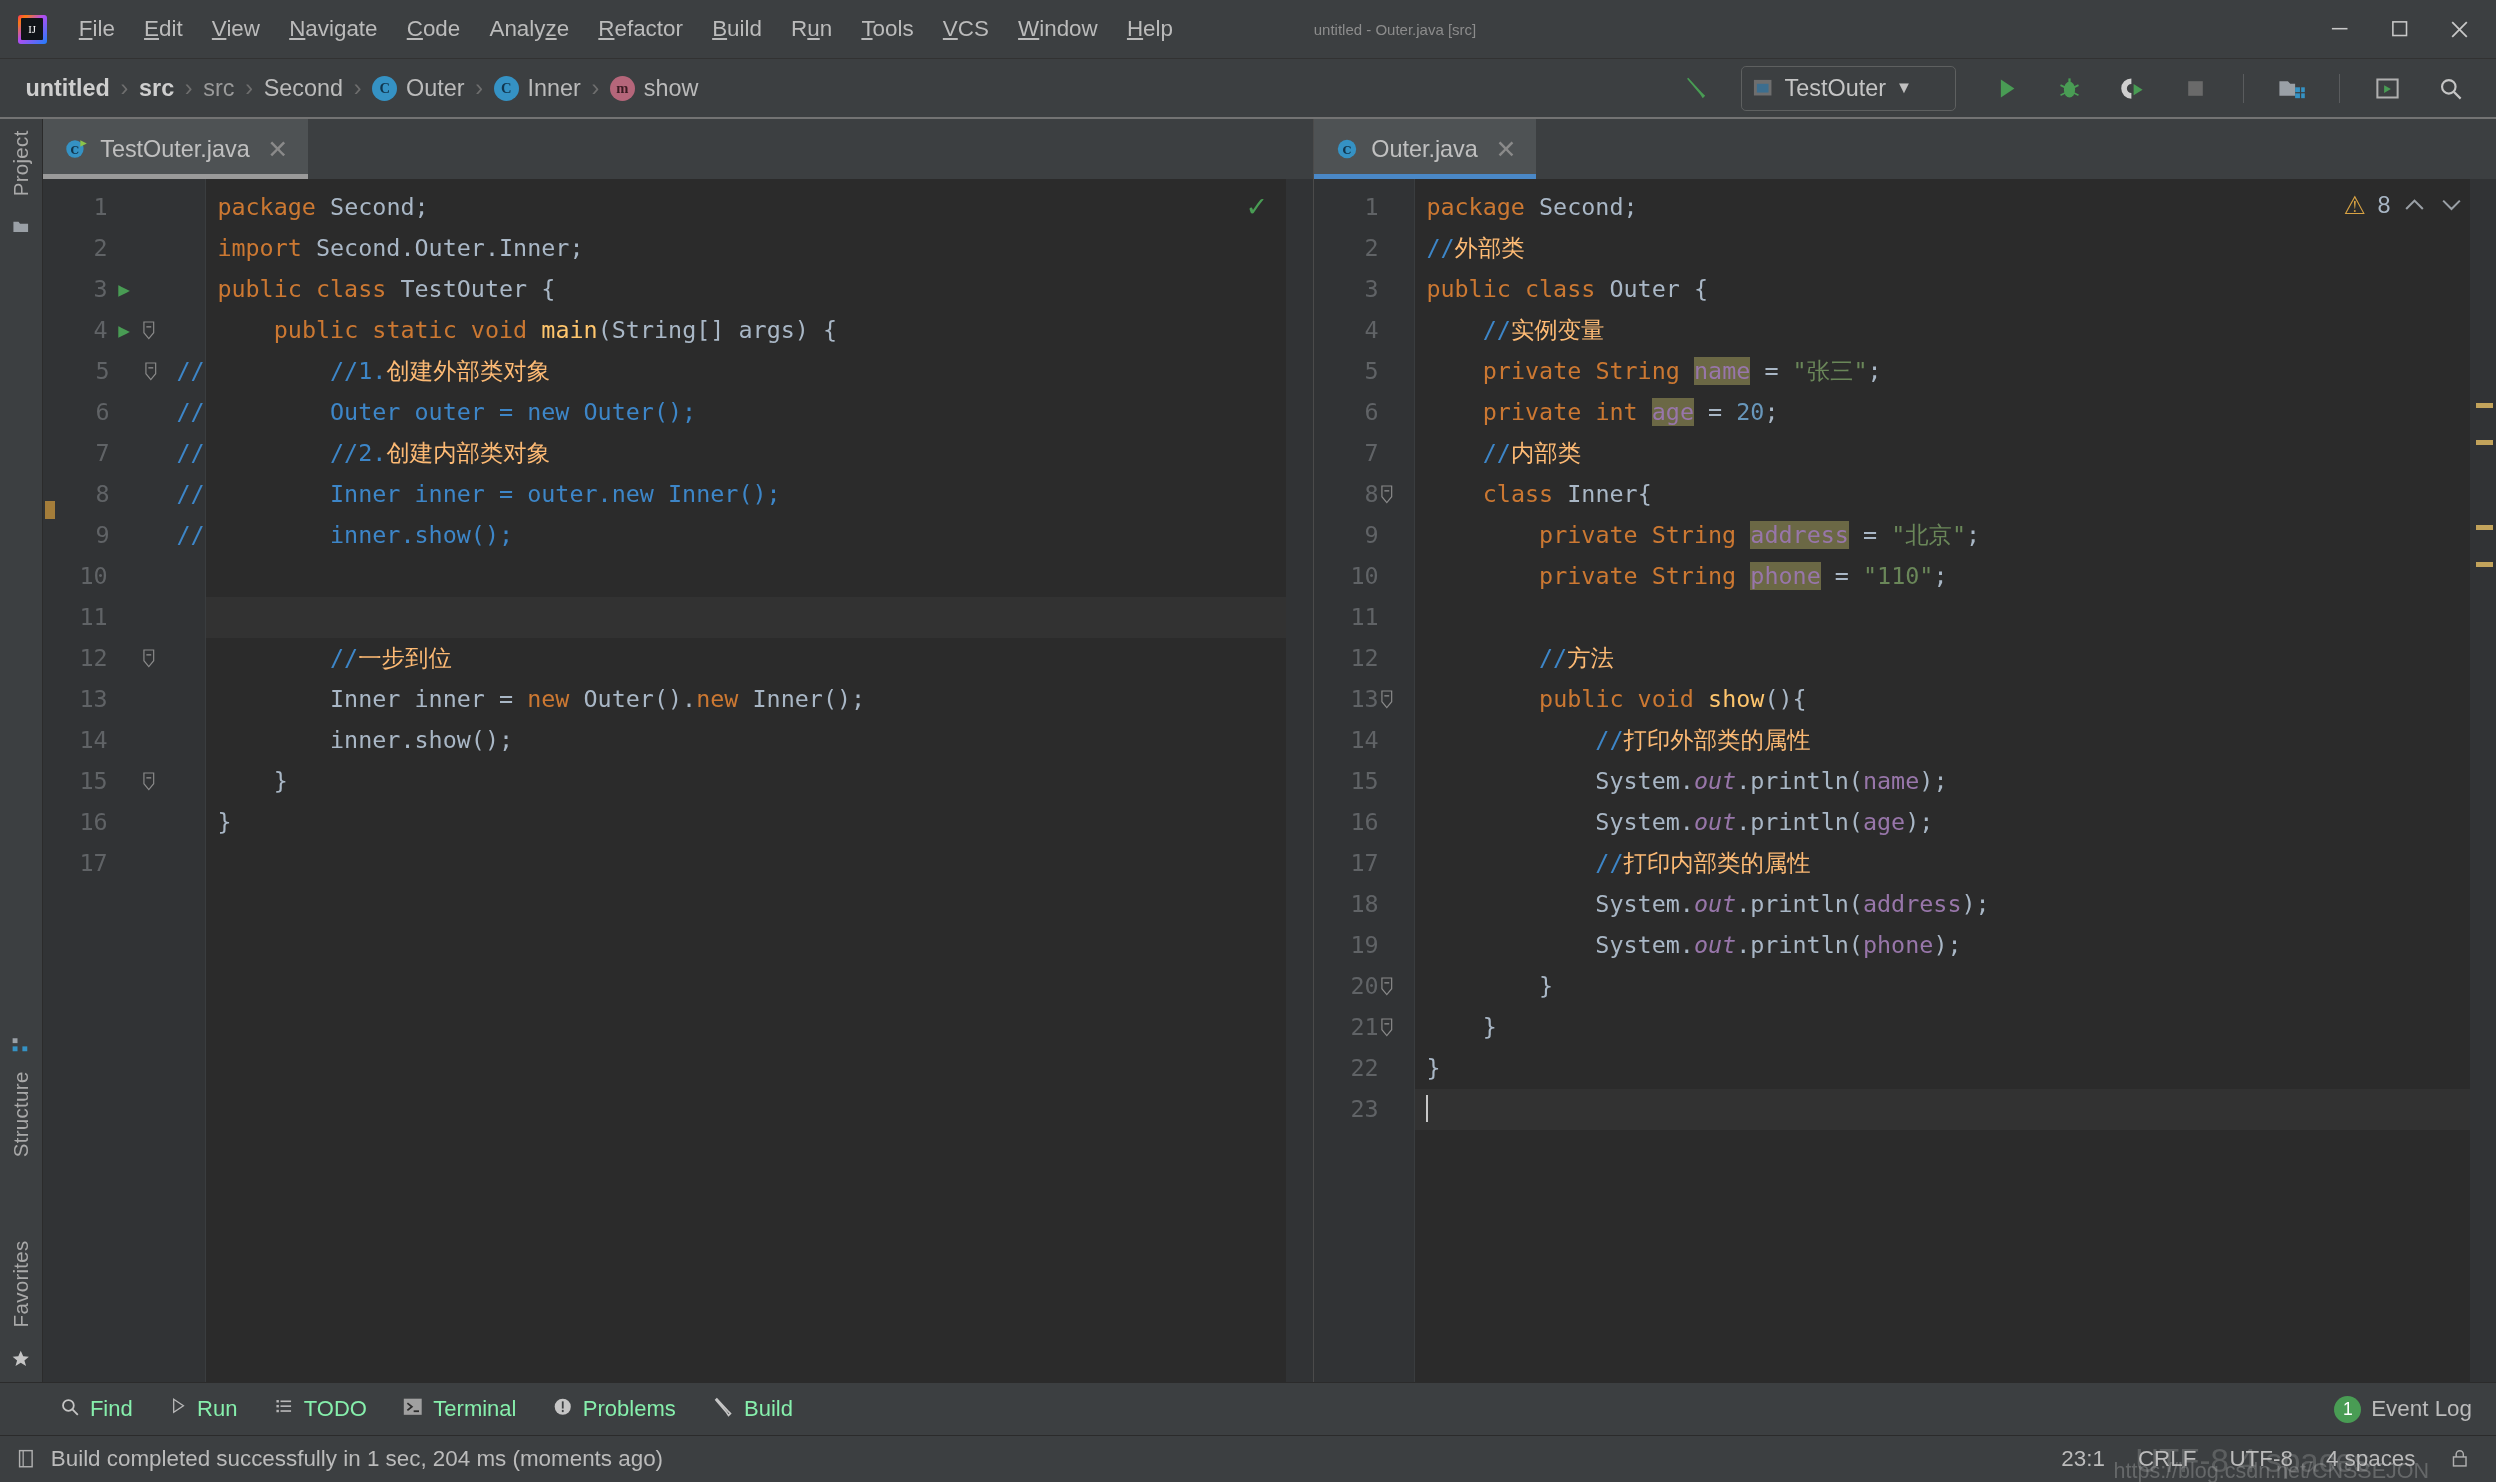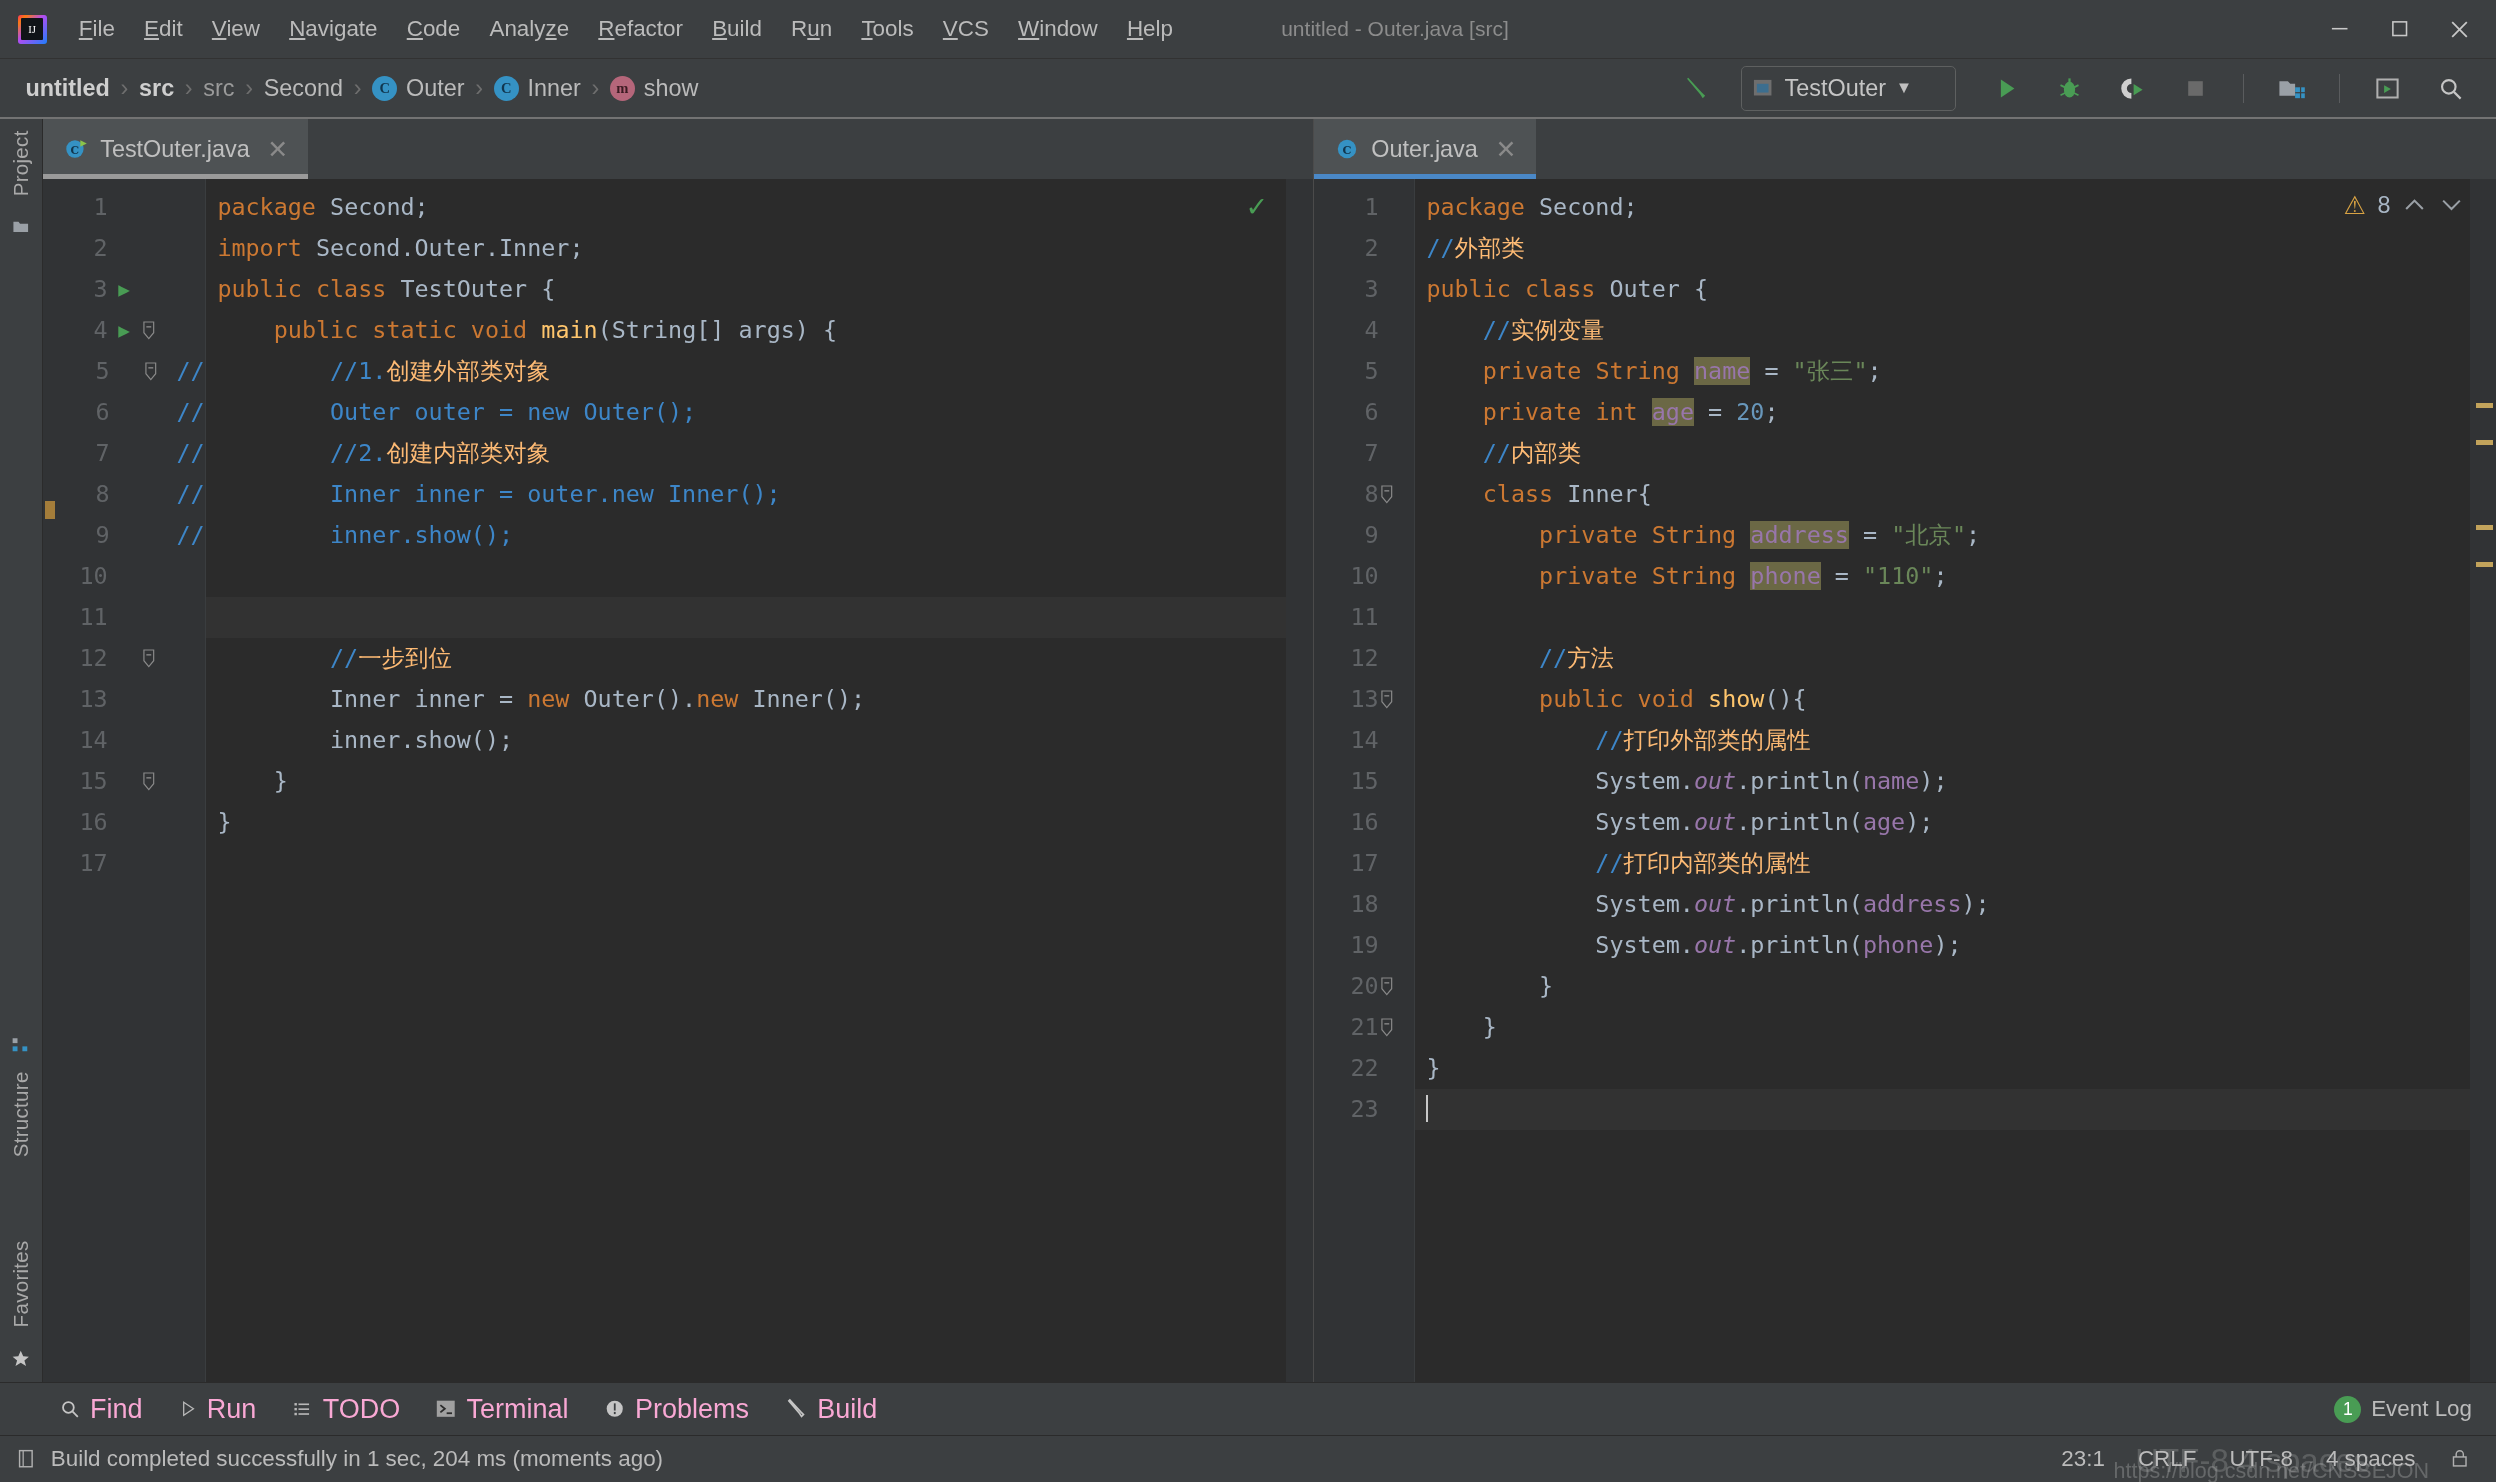--- a/index.html
+++ b/index.html
@@ -29,21 +29,21 @@
     align-items:center; justify-content:center; border-radius:1px;
     letter-spacing:0px;
   }
   .menu { display:flex; align-items:flex-end; gap:0px; }
   .menu-item {
     padding:5.9px 14.6px; color:#bbbbbb; font-size:22.4px; cursor:default; white-space:nowrap;
   }
   .menu-item u { text-decoration:underline; }
   .win-title {
     position:absolute; left:0; right:0; text-align:center; color:#8c8c8c;
-    font-size:21px; pointer-events:none; padding-left:293px;
+    font-size:15px; pointer-events:none; padding-left:293px;
   }
   .win-ctl { margin-left:auto; display:flex; align-items:center; padding-right:7.8px; z-index:2; }
   .win-btn { width:60px; height:57px; display:flex; align-items:center; justify-content:center; color:#c8c8c8; }
 
   
   .navbar {
     height:60px; flex:0 0 60px; background:#3c3f41; display:flex; align-items:center;
     border-bottom:2px solid #737373; padding-left:21.5px;
   }
   .crumbs { display:flex; align-items:center; }
@@ -148,21 +148,21 @@
   .scrollcol { width:27px; flex:0 0 27px; background:#313335; position:relative; }
   .scrollcol .mark { position:absolute; right:3.9px; width:17.6px; height:4.9px; background:#c2a35b; }
 
   .caret { display:inline-block; width:2px; height:27px; background:#c8c8c8; vertical-align:-4.9px; }
 
   
   .bottombar {
     height:53px; flex:0 0 53px; background:#3c3f41; display:flex; align-items:center;
     border-top:1px solid #2b2b2b; padding-left:43px; gap:3.9px;
   }
-  .bb-item { display:flex; align-items:center; gap:9.8px; padding:5.9px 15.6px; color:#f9a8d4; font-size:27px; }
+  .bb-item { display:flex; gap:9.8px; padding:5.9px 15.6px; color:#86efac; font-size:22px; }
   .bb-right { margin-left:auto; display:flex; align-items:center; padding-right:25px; }
   .badge {
     width:27px; height:27px; border-radius:50%; background:#499c54; color:#fff; font-size:17.6px;
     display:inline-flex; align-items:center; justify-content:center; margin-right:9.8px;
   }
   .statusbar {
     height:47px; flex:0 0 47px; background:#3c3f41; display:flex; align-items:center;
     border-top:1px solid #2b2b2b; padding-left:15.6px; color:#bbbbbb; font-size:22.4px; position:relative;
   }
   .sb-right { margin-left:auto; display:flex; align-items:center; gap:33px; padding-right:27px; }

